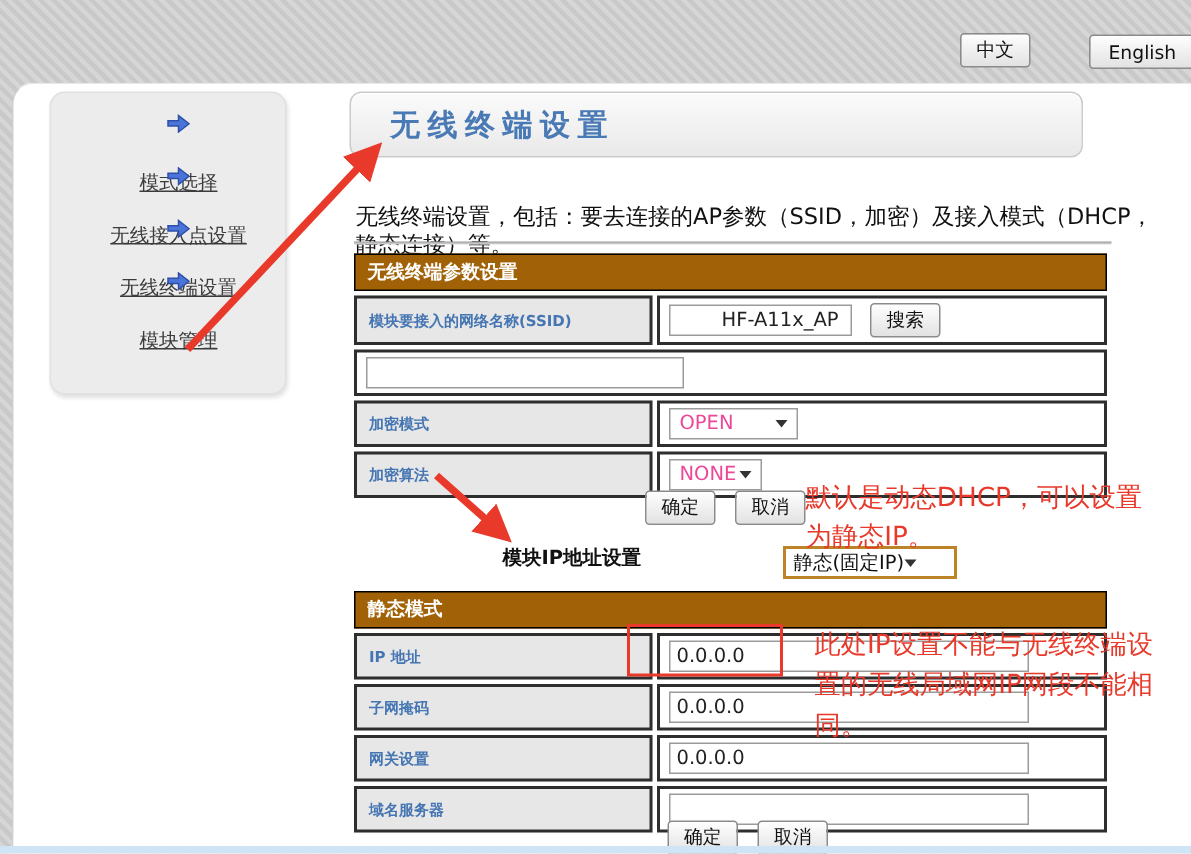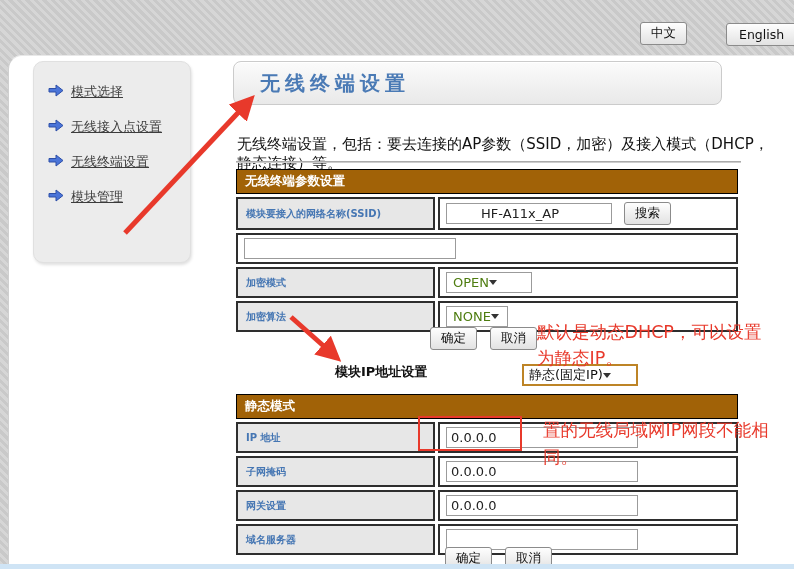--- a/index.html
+++ b/index.html
@@ -23,22 +23,22 @@
   .lang-zh { position:absolute; left:640px; top:22px; }
   .lang-en { position:absolute; left:726px; top:23px; padding:3px 12px; }
 
   .sidebar {
     position:absolute; left:33px; top:61px; width:158px; height:202px;
     background:#ececec; border:1px solid #e0e0e0; border-radius:10px;
     box-shadow:1px 2px 3px rgba(0,0,0,0.12);
     padding-top:12px;
   }
   .side-item {
-    height:35px; display:flex; align-items:center; gap:7px;
-    padding-left:14px; cursor:pointer;
+    height:35px; display:flex; align-items:center; gap:20px;
+    padding-left:14px; cursor:pointer;flex-direction:column;
   }
   .side-item .lbl { font-size:13px; color:#3c3c3c; text-decoration:underline; white-space:nowrap; }
 
   .title-box {
     position:absolute; left:233px; top:61px; width:489px; height:44px;
     background:linear-gradient(#fbfbfb,#e9e9e9);
     border:1px solid #cbcbcb; border-radius:8px;
     box-shadow:inset 0 1px 0 #ffffff;
   }
   .title-box .ttl {
@@ -60,27 +60,27 @@
     width:199px; min-height:31px; background:#e7e7e7; border:2px solid #2e2e2e;
     padding:4px 8px; font-size:10px; font-weight:bold; color:#4576b3;
     display:flex; align-items:center; white-space:nowrap;
   }
   .cell-value {
     flex:1; min-height:31px; background:#fff; border:2px solid #2e2e2e;
     padding:3px 6px; display:flex; align-items:center;
   }
   .txt { height:21px; border:1px solid #9b9b9b; font-size:13px; padding:0 4px;
     font-family:inherit; color:#222; }
-  .w-ssid { width:166px;padding-left:34px; } .w-mac { width:212px; } .w-ip { width:192px; }
+  .w-ssid { width:122px;padding-left:34px; } .w-mac { width:212px; } .w-ip { width:240px; }
   .search { margin-left:12px; }
 
   .fselect {
     border:1px solid #9b9b9b; height:21px; background:#fff;
-    display:inline-flex; align-items:center; 
-    padding:0 6px; font-size:13px; cursor:pointer; color:#4d7c0f;
+    display:inline-flex; align-items:center; justify-content:space-between;
+    padding:0 6px; font-size:13px; cursor:pointer; color:#ec4899;
   }
   .w-open { width:86px; } .w-none { width:62px; }
   .caret { width:0; height:0; border-left:4px solid transparent;
     border-right:4px solid transparent; border-top:5px solid #333; }
 
   .form-btns1 { position:absolute; left:430px; top:327px; display:flex; gap:13px; }
   .form-btns2 { position:absolute; left:445px; top:547px; display:flex; gap:13px; }
 
   .ipmode-label { position:absolute; left:335px; top:363px; font-size:13px; font-weight:bold; color:#111; white-space:nowrap; }
   .ipmode-select {
@@ -225,20 +225,21 @@
   <button class="btn">确定</button>
   <button class="btn">取消</button>
 </div>
 
 <div class="note note1">
   <div>默认是动态DHCP，可以设置</div>
   <div>为静态IP。</div>
 </div>
 
 <div class="note note2">
+  <div>此处IP设置不能与无线终端设</div>
   <div>置的无线局域网IP网段不能相</div>
   <div>同。</div>
 </div>
 
 <div class="red-rect"></div>
 
 <svg class="overlay" viewBox="0 0 794 569">
   <defs>
     <marker id="ah" markerWidth="6" markerHeight="5" refX="3.6" refY="2.5" orient="auto" markerUnits="strokeWidth">
       <path d="M0,0 L5,2.5 L0,5 z" fill="#e8392b"></path>

